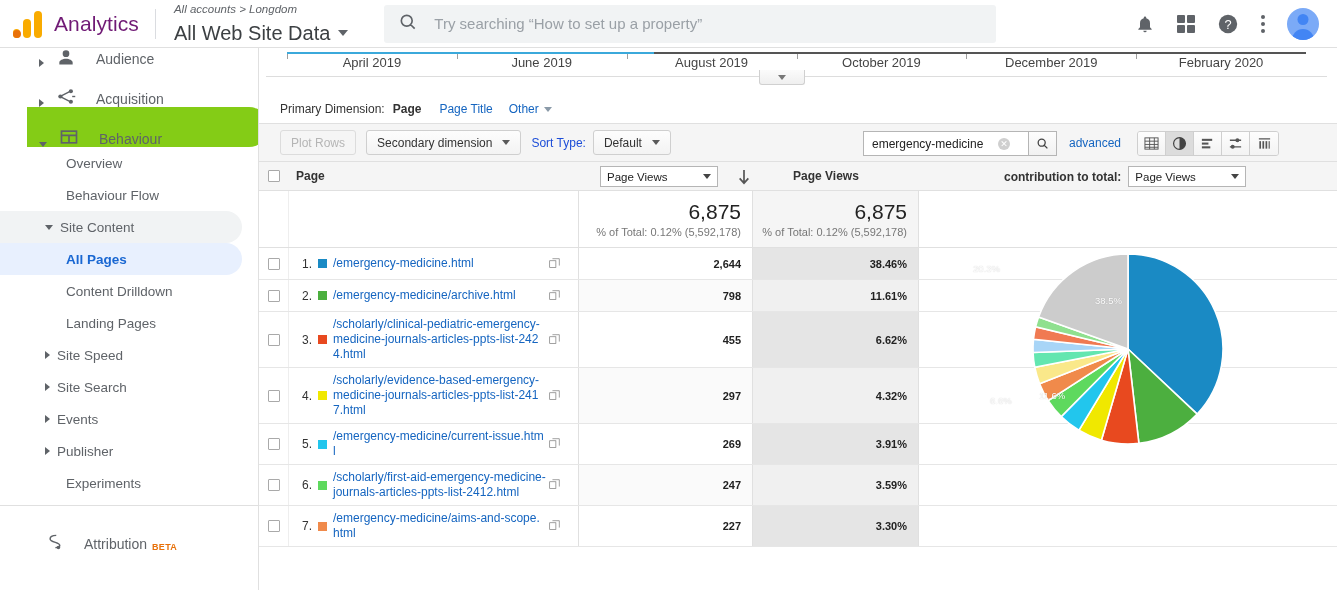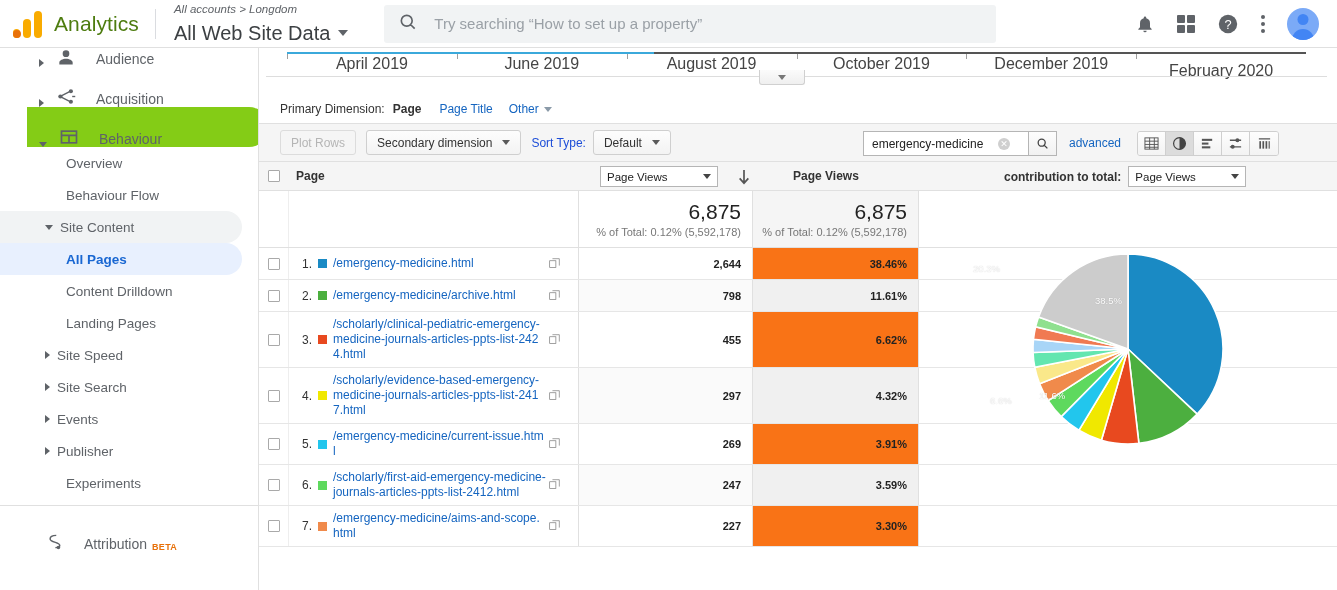--- a/index.html
+++ b/index.html
@@ -25,21 +25,21 @@
     width: 34px; height: 30px;
     margin-left: 12px; margin-right: 8px;
     position: relative; flex: none;
   }
   .ga-logo i { position: absolute; display: block; border-radius: 3px; bottom: 1px; }
   .ga-logo i.b1 { left: 1px;  width: 7px;  height: 9px;  background: #f9ab00; border-radius: 4px;}
   .ga-logo i.b2 { left: 11px; width: 8px;  height: 19px; background: #f9ab00; border-radius: 4px;}
   .ga-logo i.b3 { left: 22px; width: 8px;  height: 27px; background: #f9ab00; border-radius: 4px;}
   .ga-logo i.dot{ left: 1px; bottom: 1px; width: 8px; height: 8px; background: #e8710a; border-radius: 50%; }
   .brand {
-    font-size: 21px; color: #4d7c0f; letter-spacing: .1px;
+    font-size: 21px; color: #701a75; letter-spacing: .1px;
     padding-right: 16px; margin-right: 0;
   }
   .vdiv { width: 1px; height: 30px; background: #dadce0; }
   .acctblock { padding-left: 18px; line-height: 1.1; }
   .acct-crumb { font-size: 11.5px; color: #5f6368; margin-bottom: 6px; font-style: italic; }
   .acct-name {
     font-size: 20px; color: #3c4043; display: flex; align-items: center;
   }
   .acct-name .caret {
     width: 0; height: 0; margin-left: 8px;
@@ -151,21 +151,21 @@
     position: absolute; left: 28px; right: 31px; top: 4px; height: 2px;
     background: #555;
   }
   .axisline .seg-blue { position: absolute; left: 0; top: 0; height: 2px; width: 36%; background: #3ba9db; }
   .axisticks { position: absolute; left: 28px; right: 31px; top: 6px; height: 5px; }
   .axisticks i { position: absolute; top: 0; width: 1px; height: 5px; background: #9e9e9e; display: block; }
   .axislabels {
     position: absolute; left: 28px; right: 31px; top: 7px; height: 18px;
   }
   .axislabels span {
-    position: absolute; font-size: 16px; color: #444;
+    position: absolute; font-size: 13px; color: #444;
     transform: translateX(-50%); white-space: nowrap;
   }
   .axisbottom { position: absolute; left: 7px; right: 10px; top: 28px; height: 1px; background: #ddd; }
   .collapse-btn {
     position: absolute; left: 500px; top: 22px;
     width: 46px; height: 15px;
     background: linear-gradient(#fbfbfb, #efefef);
     border: 1px solid #d0d0d0; border-top: 0;
     border-radius: 0 0 3px 3px;
     display: flex; align-items: center; justify-content: center;
@@ -331,21 +331,21 @@
   .rank { font-size: 12px; color: #333; width: 22px; flex: none; text-align: right; padding-right: 6px; }
   .swatch { width: 9px; height: 9px; flex: none; margin-right: 6px; display: block; }
   .plink {
     font-size: 12px; color: #1565c0; text-decoration: none; cursor: pointer;
     line-height: 15px; width: 213px; word-break: break-all;
   }
   .extlink { margin-left: 3px; flex: none; cursor: pointer; align-self: center; }
   .trow .tc-n, .trow .tc-p {
     justify-content: center; font-size: 11px; color: #222; font-weight: bold;
   }
-  .trow .tc-p { background: #f97316; }
+  .trow .tc-p { background: #e5e5e5; }
   .trow:nth-child(even) .tc-n { background: #fafafa; }
   .trow:nth-child(even) .tc-p { background: #f0f0f0; }
 
   
   .pieblock {
     position: absolute; left: 660px; top: 28px;
     width: 418px; height: 458px;
   }
   .pielabel {
     position: absolute; font-size: 9.5px; color: #fff; font-weight: normal;
@@ -520,21 +520,21 @@
         <i style="left: 50%;"></i>
         <i style="left: 66.6667%;"></i>
         <i style="left: 83.3333%;"></i>
       </div>
     <div class="axislabels" id="axis-labels">
         <span style="left: 8.33333%;">April 2019</span>
         <span style="left: 25%;">June 2019</span>
         <span style="left: 41.6667%;">August 2019</span>
         <span style="left: 58.3333%;">October 2019</span>
         <span style="left: 75%;">December 2019</span>
-        <span style="left: 91.6667%; margin-top: 7px;">February 2020</span>
+        <span style="left: 91.6667%;">February 2020</span>
       </div>
     <div class="axisbottom"></div>
     <div class="collapse-btn">
       <i></i>
     </div>
   </div>
 
   <div class="pdrow">
     <span class="lbl">Primary Dimension:</span>
     <span class="active">Page</span>

